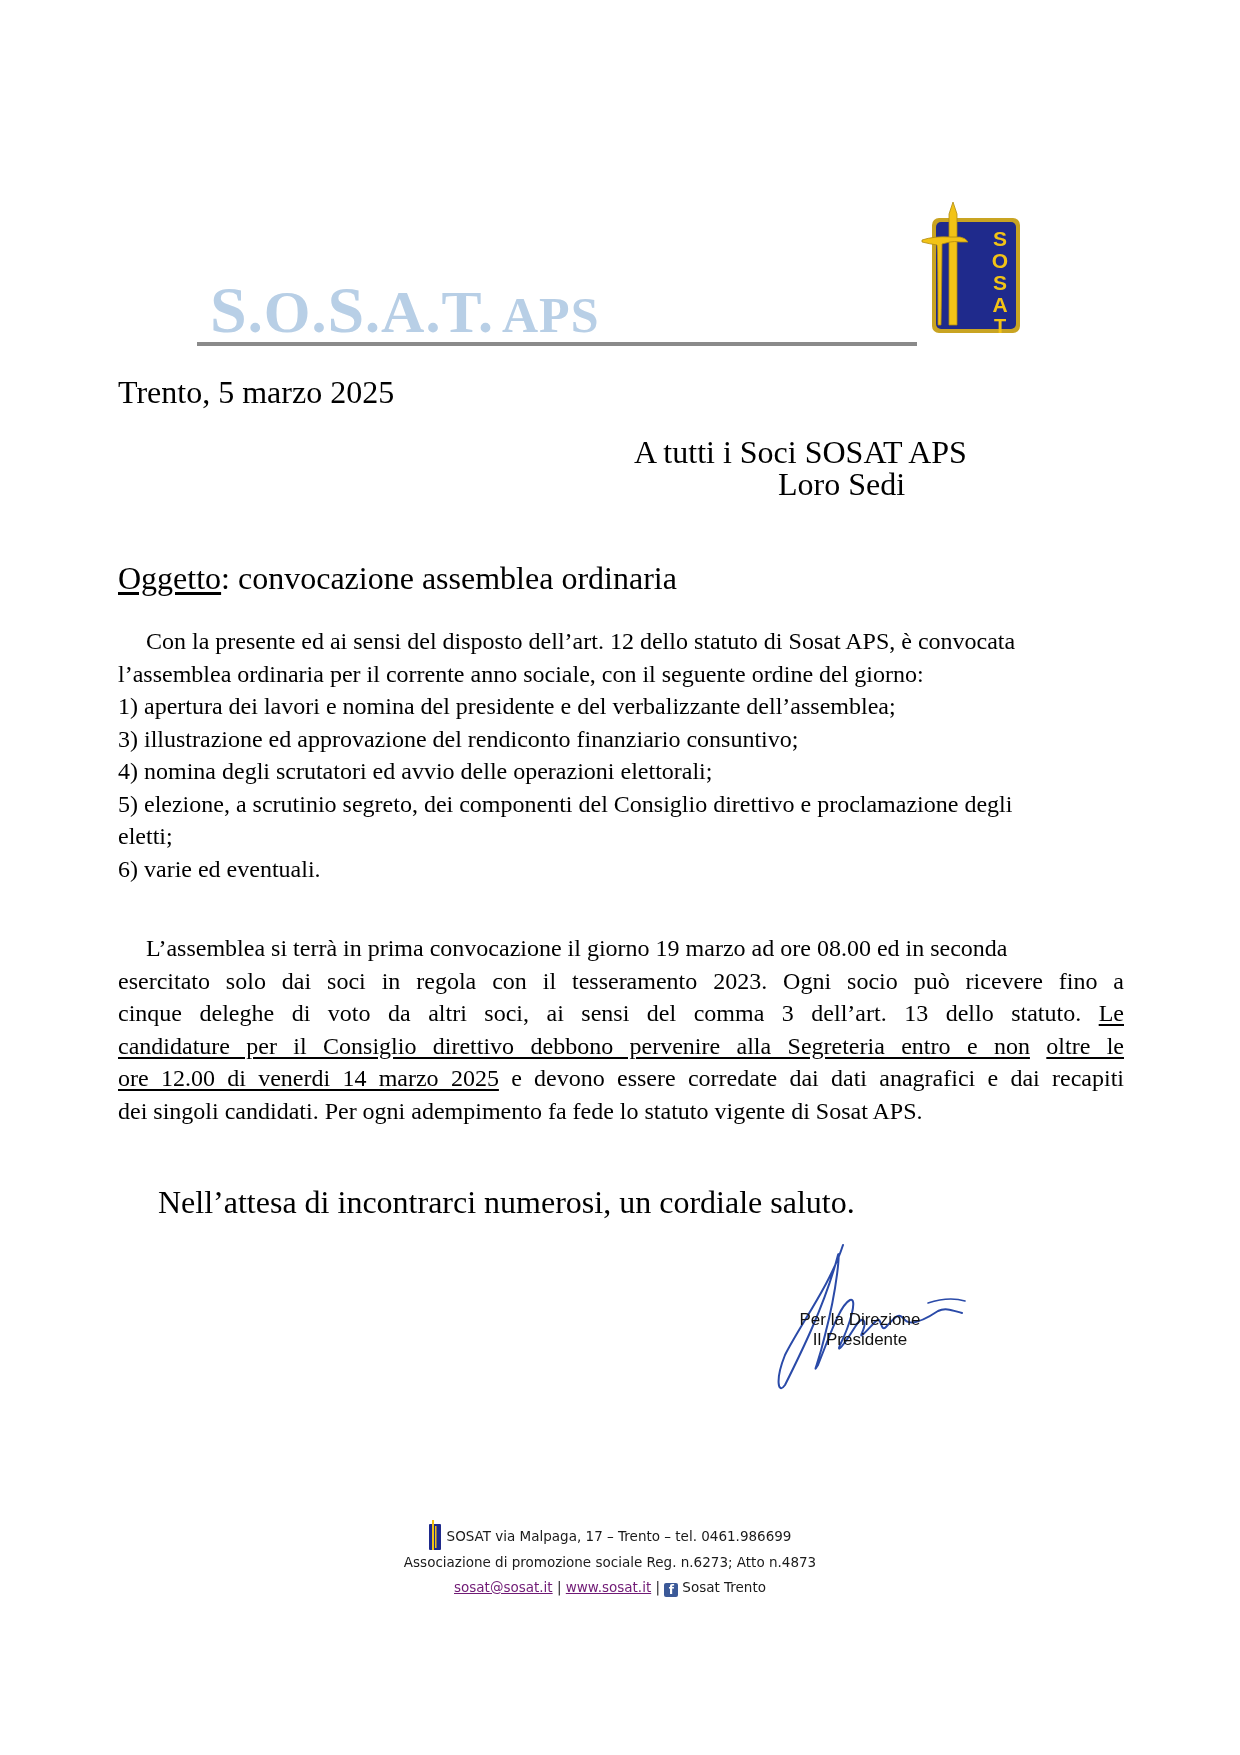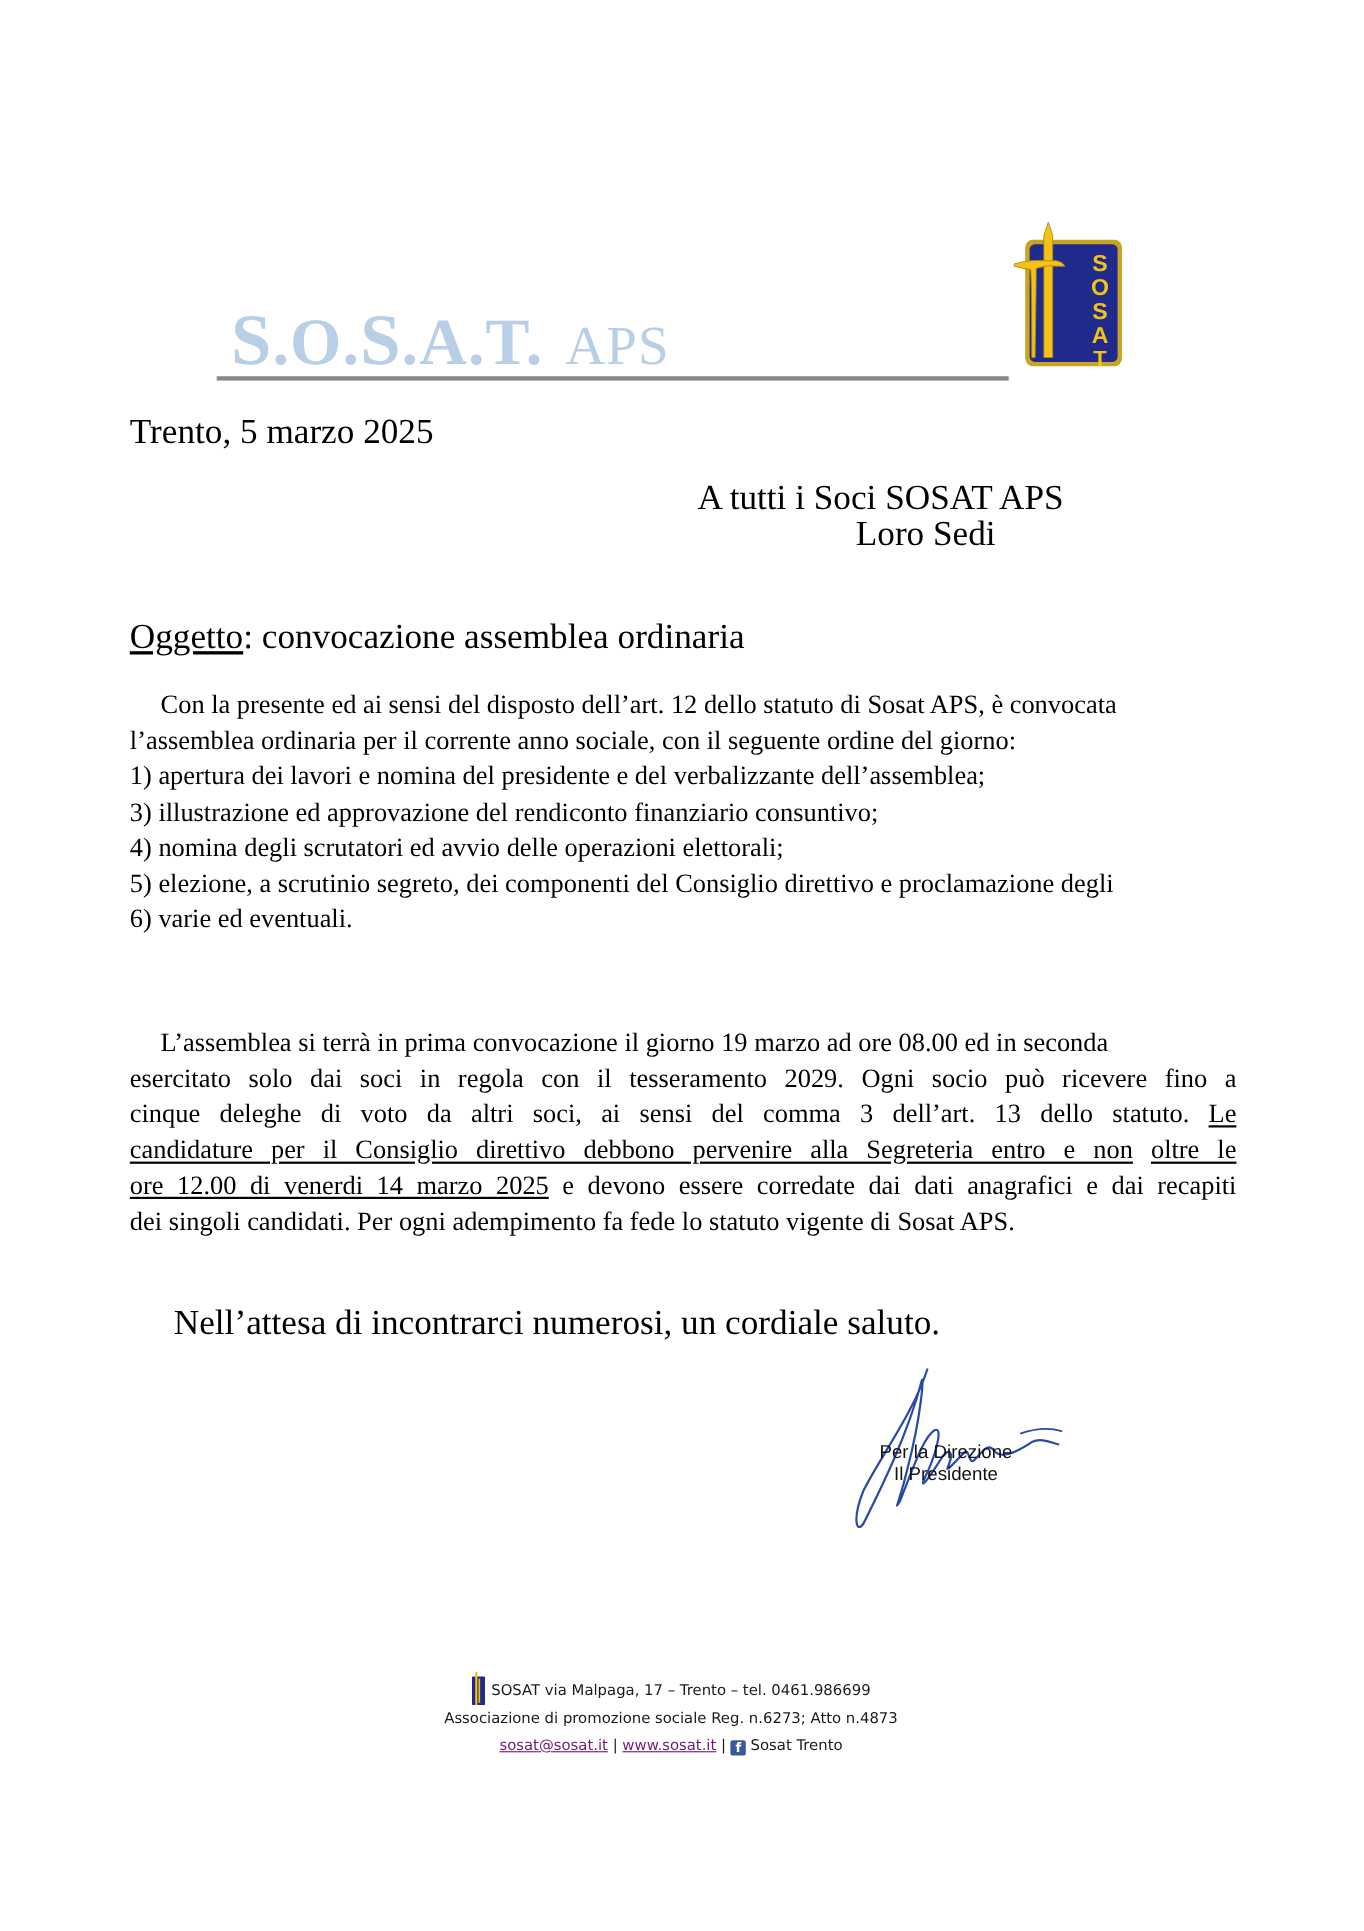--- a/index.html
+++ b/index.html
@@ -2,21 +2,21 @@
 <html><head>
   <meta charset="utf-8">
   <style>
     html, body { margin: 0; padding: 0; background: #ffffff; }
     body { width: 1240px; height: 1755px; position: relative; overflow: hidden; font-family: "Liberation Serif", serif; color: #000; }
     .abs { position: absolute; }
 
     
     .brand-title { left: 210px; top: 277px; font-family: "Liberation Serif", serif; font-weight: bold; font-size: 60px; color: #b8cfe6; letter-spacing: 1px; white-space: nowrap; line-height: 1; }
     .brand-title .big { font-size: 66px; }
-    .brand-title .aps { font-weight: normal; font-size: 50px; margin-left: 20px; }
+    .brand-title .aps { font-weight: bold; font-size: 50px; margin-left: 8px; }
     .brand-rule { left: 197px; top: 342px; width: 720px; height: 4px; background: #8a8a8a; }
     .logo { left: 920px; top: 200px; width: 104px; height: 135px; }
 
     .text { font-size: 32px; line-height: 33px; white-space: nowrap; }
 
     .date { left: 118px; top: 376px; }
     .recipient { left: 634px; top: 436px; }
     .recipient2 { left: 778px; top: 468px; }
 
     .subject { left: 118px; top: 562px; }
@@ -71,26 +71,27 @@
   <span class="u">Oggetto</span><span>: convocazione assemblea ordinaria</span>
 </div>
 
 <div class="abs body-block">
   <span class="line indent">Con la presente ed ai sensi del disposto dell’art. 12 dello statuto di Sosat APS, è convocata</span>
   <span class="line">l’assemblea ordinaria per il corrente anno sociale, con il seguente ordine del giorno:</span>
   <span class="line">1) apertura dei lavori e nomina del presidente e del verbalizzante dell’assemblea;</span>
   <span class="line">3) illustrazione ed approvazione del rendiconto finanziario consuntivo;</span>
   <span class="line">4) nomina degli scrutatori ed avvio delle operazioni elettorali;</span>
   <span class="line">5) elezione, a scrutinio segreto, dei componenti del Consiglio direttivo e proclamazione degli</span>
+  <span class="line">eletti;</span>
   <span class="line">6) varie ed eventuali.</span>
 </div>
 
 <div class="abs para2">
   <span class="line indent">L’assemblea si terrà in prima convocazione il giorno 19 marzo ad ore 08.00 ed in seconda</span>
-  <span class="line justify">esercitato solo dai soci in regola con il tesseramento 2029. Ogni socio può ricevere fino a</span>
+  <span class="line justify">esercitato solo dai soci in regola con il tesseramento 2023. Ogni socio può ricevere fino a</span>
   <span class="line justify"><span>cinque deleghe di voto da altri soci, ai sensi del comma 3 dell’art. 13 dello statuto. </span><span class="u">Le</span></span>
   <span class="line justify"><span class="u">candidature per il Consiglio direttivo debbono pervenire alla Segreteria entro e non</span><span> </span><span class="u">oltre le</span></span>
   <span class="line justify"><span class="u">ore 12.00 di venerdi 14 marzo 2025</span><span> e devono essere corredate dai dati anagrafici e dai recapiti</span></span>
   <span class="line">dei singoli candidati. Per ogni adempimento fa fede lo statuto vigente di Sosat APS.</span>
 </div>
 
 <div class="abs text closing">Nell’attesa di incontrarci numerosi, un cordiale saluto.</div>
 
 <div class="abs sig">
   <svg width="350" height="200" viewBox="0 0 350 200" style="position:absolute;left:0;top:0">

